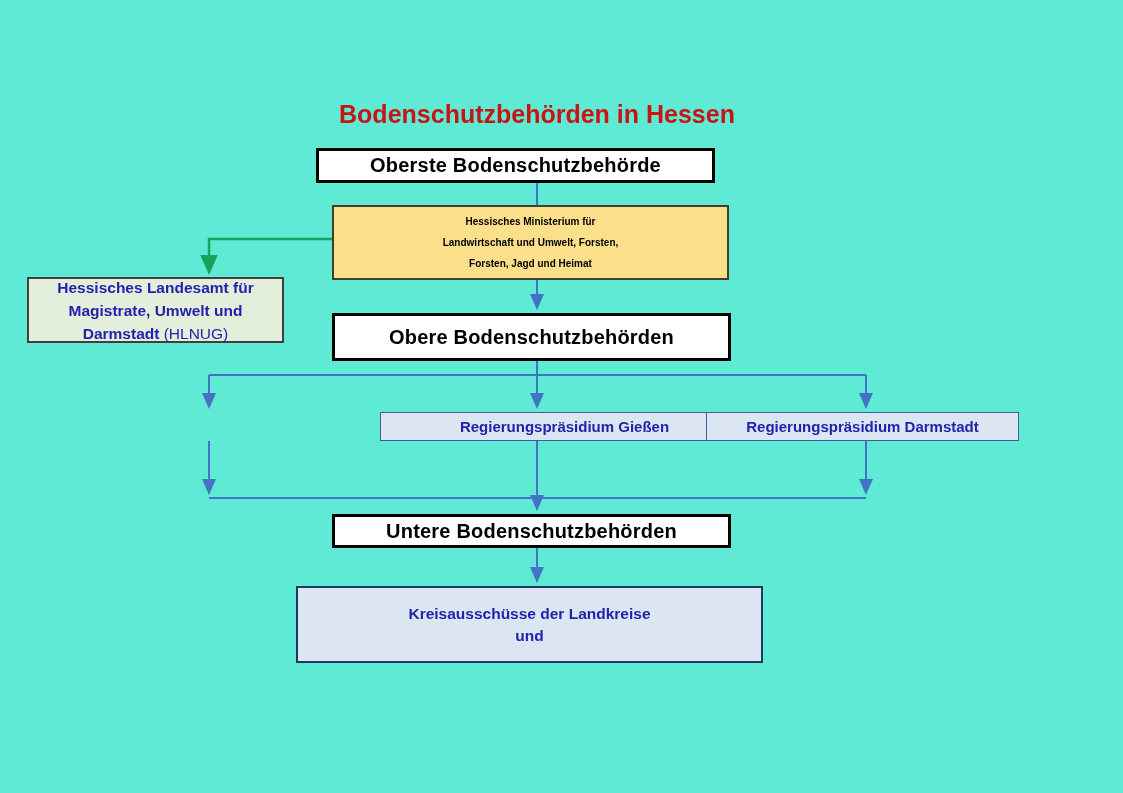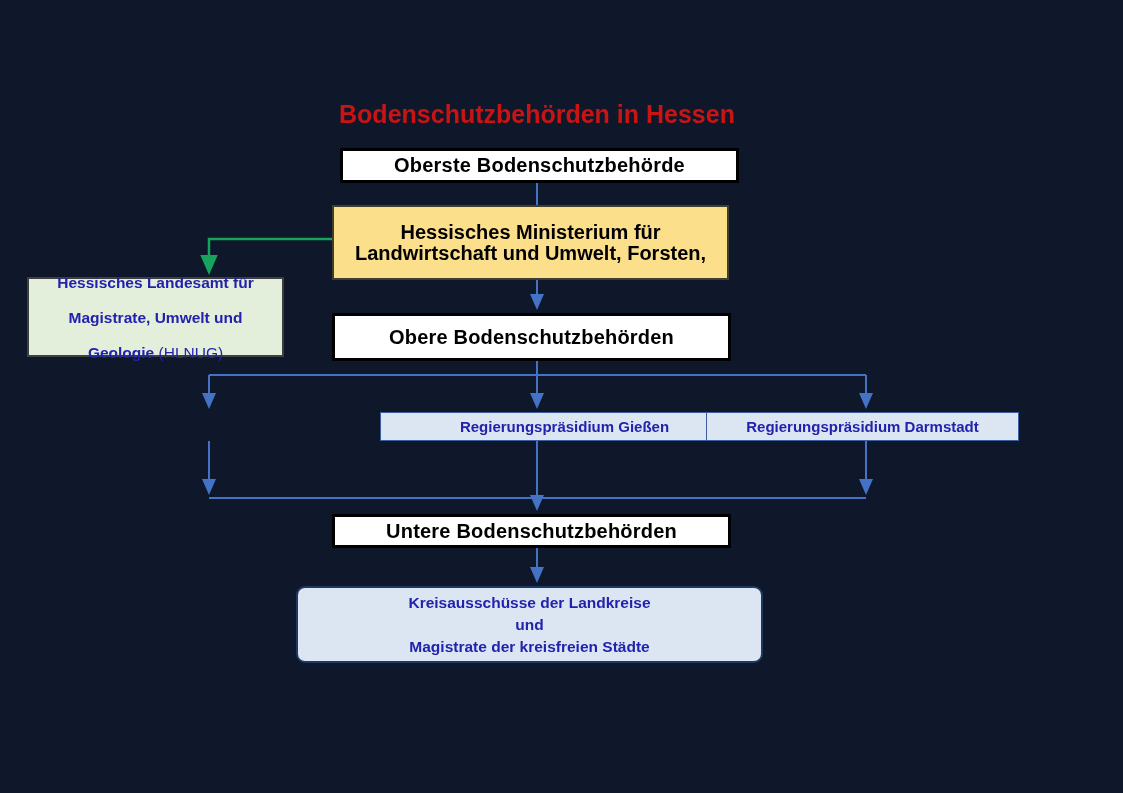--- a/index.html
+++ b/index.html
@@ -1,22 +1,22 @@
 <!DOCTYPE html>
 <html><head>
 <meta charset="utf-8">
 <style>
   html,body{margin:0;padding:0;background:#ffffff;}
   body{font-family:"Liberation Sans", sans-serif;}
-  #canvas{position:relative;width:1123px;height:793px;background:#0f172a;overflow:hidden;}
+  #canvas{position:relative;width:1123px;height:793px;background:#5eead4;overflow:hidden;}
   #connectors{position:absolute;left:0;top:0;width:1123px;height:793px;z-index:1;}
   .node{position:absolute;z-index:2;display:flex;flex-direction:column;align-items:center;justify-content:center;text-align:center;box-sizing:border-box;}
   .stage{background:#ffffff;border:3px solid #000000;color:#000000;font-weight:bold;font-size:20px;letter-spacing:0.2px;}
   .title{position:absolute;z-index:2;text-align:center;font-weight:bold;font-size:25px;color:#C91414;}
-  .ministry{background:#FBDF8B;border:2px solid #3F3F2E;color:#000000;font-weight:bold;font-size:20px;line-height:21px;}
+  .ministry{background:#FBDF8B;border:2px solid #3F3F2E;color:#000000;font-weight:bold;font-size:10px;line-height:21px;}
   .hlnug{background:#E3EEDB;border:2px solid #3F3F3F;color:#2222AD;font-weight:bold;font-size:15.5px;line-height:23px;}
   .hlnug .plain{font-weight:normal;}
   .rp{background:#DBE6F2;border:1.5px solid #3C5E9E;color:#2222AD;font-weight:bold;font-size:15px;}
   .kreise{background:#DBE6F2;border:2px solid #1F3864;color:#2222AD;font-weight:bold;font-size:15.5px;line-height:22px;}
 </style>
 </head>
 <body>
 
 <div id="canvas">
 
@@ -45,49 +45,49 @@
     <path d="M209,441 L209,491" stroke="#4472C4" stroke-width="2" fill="none" marker-end="url(#arrowBlue)"></path>
     <path d="M866,441 L866,491" stroke="#4472C4" stroke-width="2" fill="none" marker-end="url(#arrowBlue)"></path>
     <path d="M209,498 L866,498" stroke="#4472C4" stroke-width="2" fill="none"></path>
     <path d="M537,441 L537,507" stroke="#4472C4" stroke-width="2" fill="none" marker-end="url(#arrowBlue)"></path>
 
     <path d="M537,548 L537,579" stroke="#4472C4" stroke-width="2" fill="none" marker-end="url(#arrowBlue)"></path>
   </svg>
 
   <div class="title" style="left:282px;top:100px;width:510px;">Bodenschutzbehörden in Hessen</div>
 
-  <div class="node stage" style="left:340px;top:148px;width:399px;height:35px;">
+  <div class="node stage" style="left:316px;top:148px;width:399px;height:35px;">
     <span>Oberste Bodenschutzbehörde</span>
   </div>
 
   <div class="node ministry" style="left:332px;top:205px;width:397px;height:75px;">
     <div>Hessisches Ministerium für</div>
     <div>Landwirtschaft und Umwelt, Forsten,</div>
+    <div>Forsten, Jagd und Heimat</div>
   </div>
 
-  <div class="node hlnug" style="left:27px;top:277px;width:257px;height:80px;gap:12px;">
+  <div class="node hlnug" style="left:27px;top:277px;width:257px;height:66px;">
     <div>Hessisches Landesamt für</div>
     <div>Magistrate, Umwelt und</div>
-    <div><span>Geologie</span><span class="plain"> (HLNUG)</span></div>
+    <div><span>Darmstadt</span><span class="plain"> (HLNUG)</span></div>
   </div>
 
   <div class="node stage" style="left:332px;top:313px;width:399px;height:48px;">
     <span>Obere Bodenschutzbehörden</span>
   </div>
 
   <div class="node rp" style="left:380px;top:412px;width:369px;height:29px;">
     <span>Regierungspräsidium Gießen</span>
   </div>
   <div class="node rp" style="left:706px;top:412px;width:313px;height:29px;">
     <span>Regierungspräsidium Darmstadt</span>
   </div>
 
   <div class="node stage" style="left:332px;top:514px;width:399px;height:34px;">
     <span>Untere Bodenschutzbehörden</span>
   </div>
 
-  <div class="node kreise" style="left:296px;top:586px;width:467px;height:77px;border-radius:9px;">
+  <div class="node kreise" style="left:296px;top:586px;width:467px;height:77px;">
     <div>Kreisausschüsse der Landkreise</div>
     <div>und</div>
-    <div>Magistrate der kreisfreien Städte</div>
   </div>
 
 </div>
 
 </body></html>

